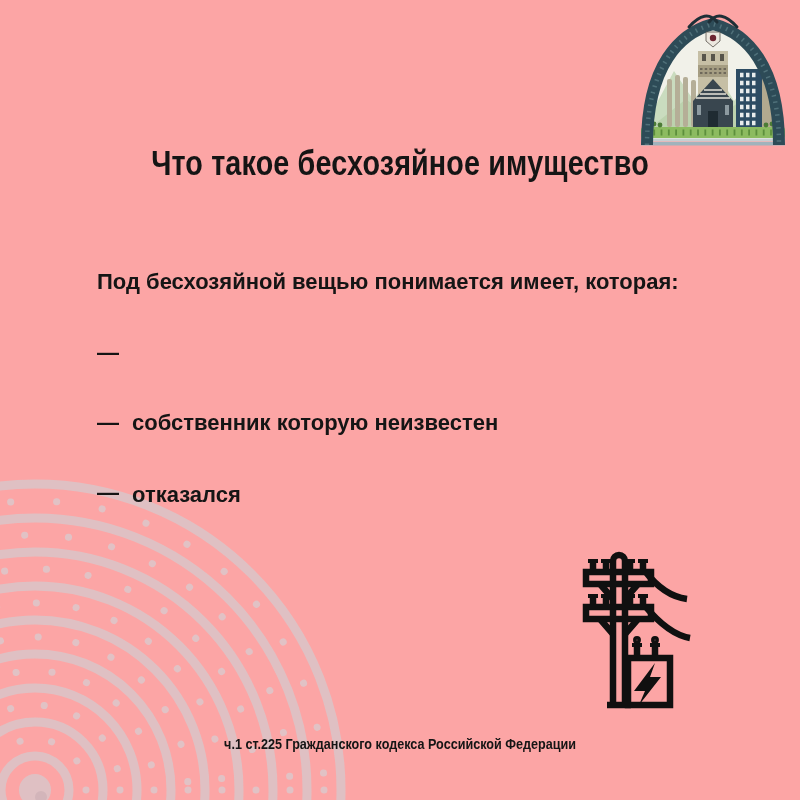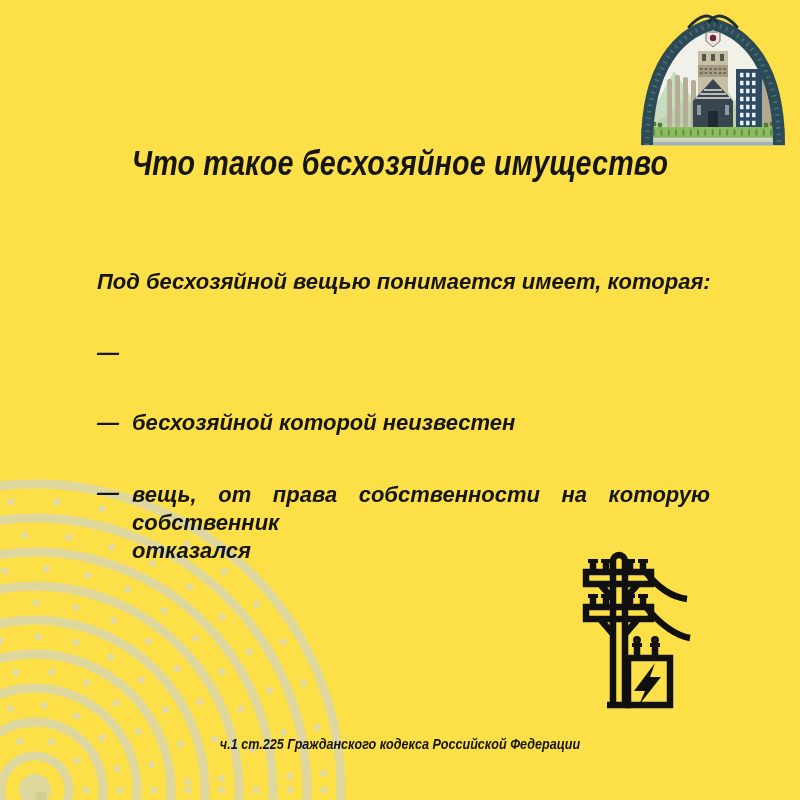--- a/index.html
+++ b/index.html
@@ -1,21 +1,20 @@
 <!DOCTYPE html>
 <html><head>
 <meta charset="utf-8">
 <style>
   html,body { margin:0; padding:0; }
   .canvas {
     position:relative; width:800px; height:800px;
-    background:#fde047; overflow:hidden;
+    background:#fca5a5; overflow:hidden;
     font-family:"Liberation Sans", sans-serif;
     color:#151515;
-    font-style:italic;
   }
   .watermark { position:absolute; left:-325px; top:430px; pointer-events:none; }
   .emblem { position:absolute; left:634px; top:13px; }
   .title {
     position:absolute; top:141px; left:0; width:800px; margin:0;
     text-align:center; font-size:35px; font-weight:700; line-height:44px;
     letter-spacing:0.2px; transform:scaleX(0.82); white-space:nowrap;
   }
   .intro {
     position:absolute; left:97px; top:269px; margin:0;
@@ -123,26 +122,25 @@
   <h1 class="title">Что такое бесхозяйное имущество</h1>
 
   <p class="intro">Под бесхозяйной вещью понимается имеет, которая:</p>
 
   <div class="bullets">
     <div class="bullet">
       <span class="dash">—</span>
     </div>
     <div class="bullet">
       <span class="dash">—</span>
-      <span class="btext">бесхозяйной которой неизвестен</span>
+      <span class="btext">собственник которую неизвестен</span>
     </div>
     <div class="bullet justified">
       <span class="dash">—</span>
       <span class="btext">
-        <span class="jline">вещь, от права собственности на которую собственник</span>
         <span class="jline2">отказался</span>
       </span>
     </div>
   </div>
 
   <svg class="law-icon" width="122" height="170" viewBox="0 0 122 170">
     <g fill="none" stroke="#101010" stroke-width="6.5" stroke-linejoin="miter">
 
       <path d="M40,160 V16 A6,6 0 0 1 52,16 V160"></path>
       <path d="M34,160 H58"></path>

